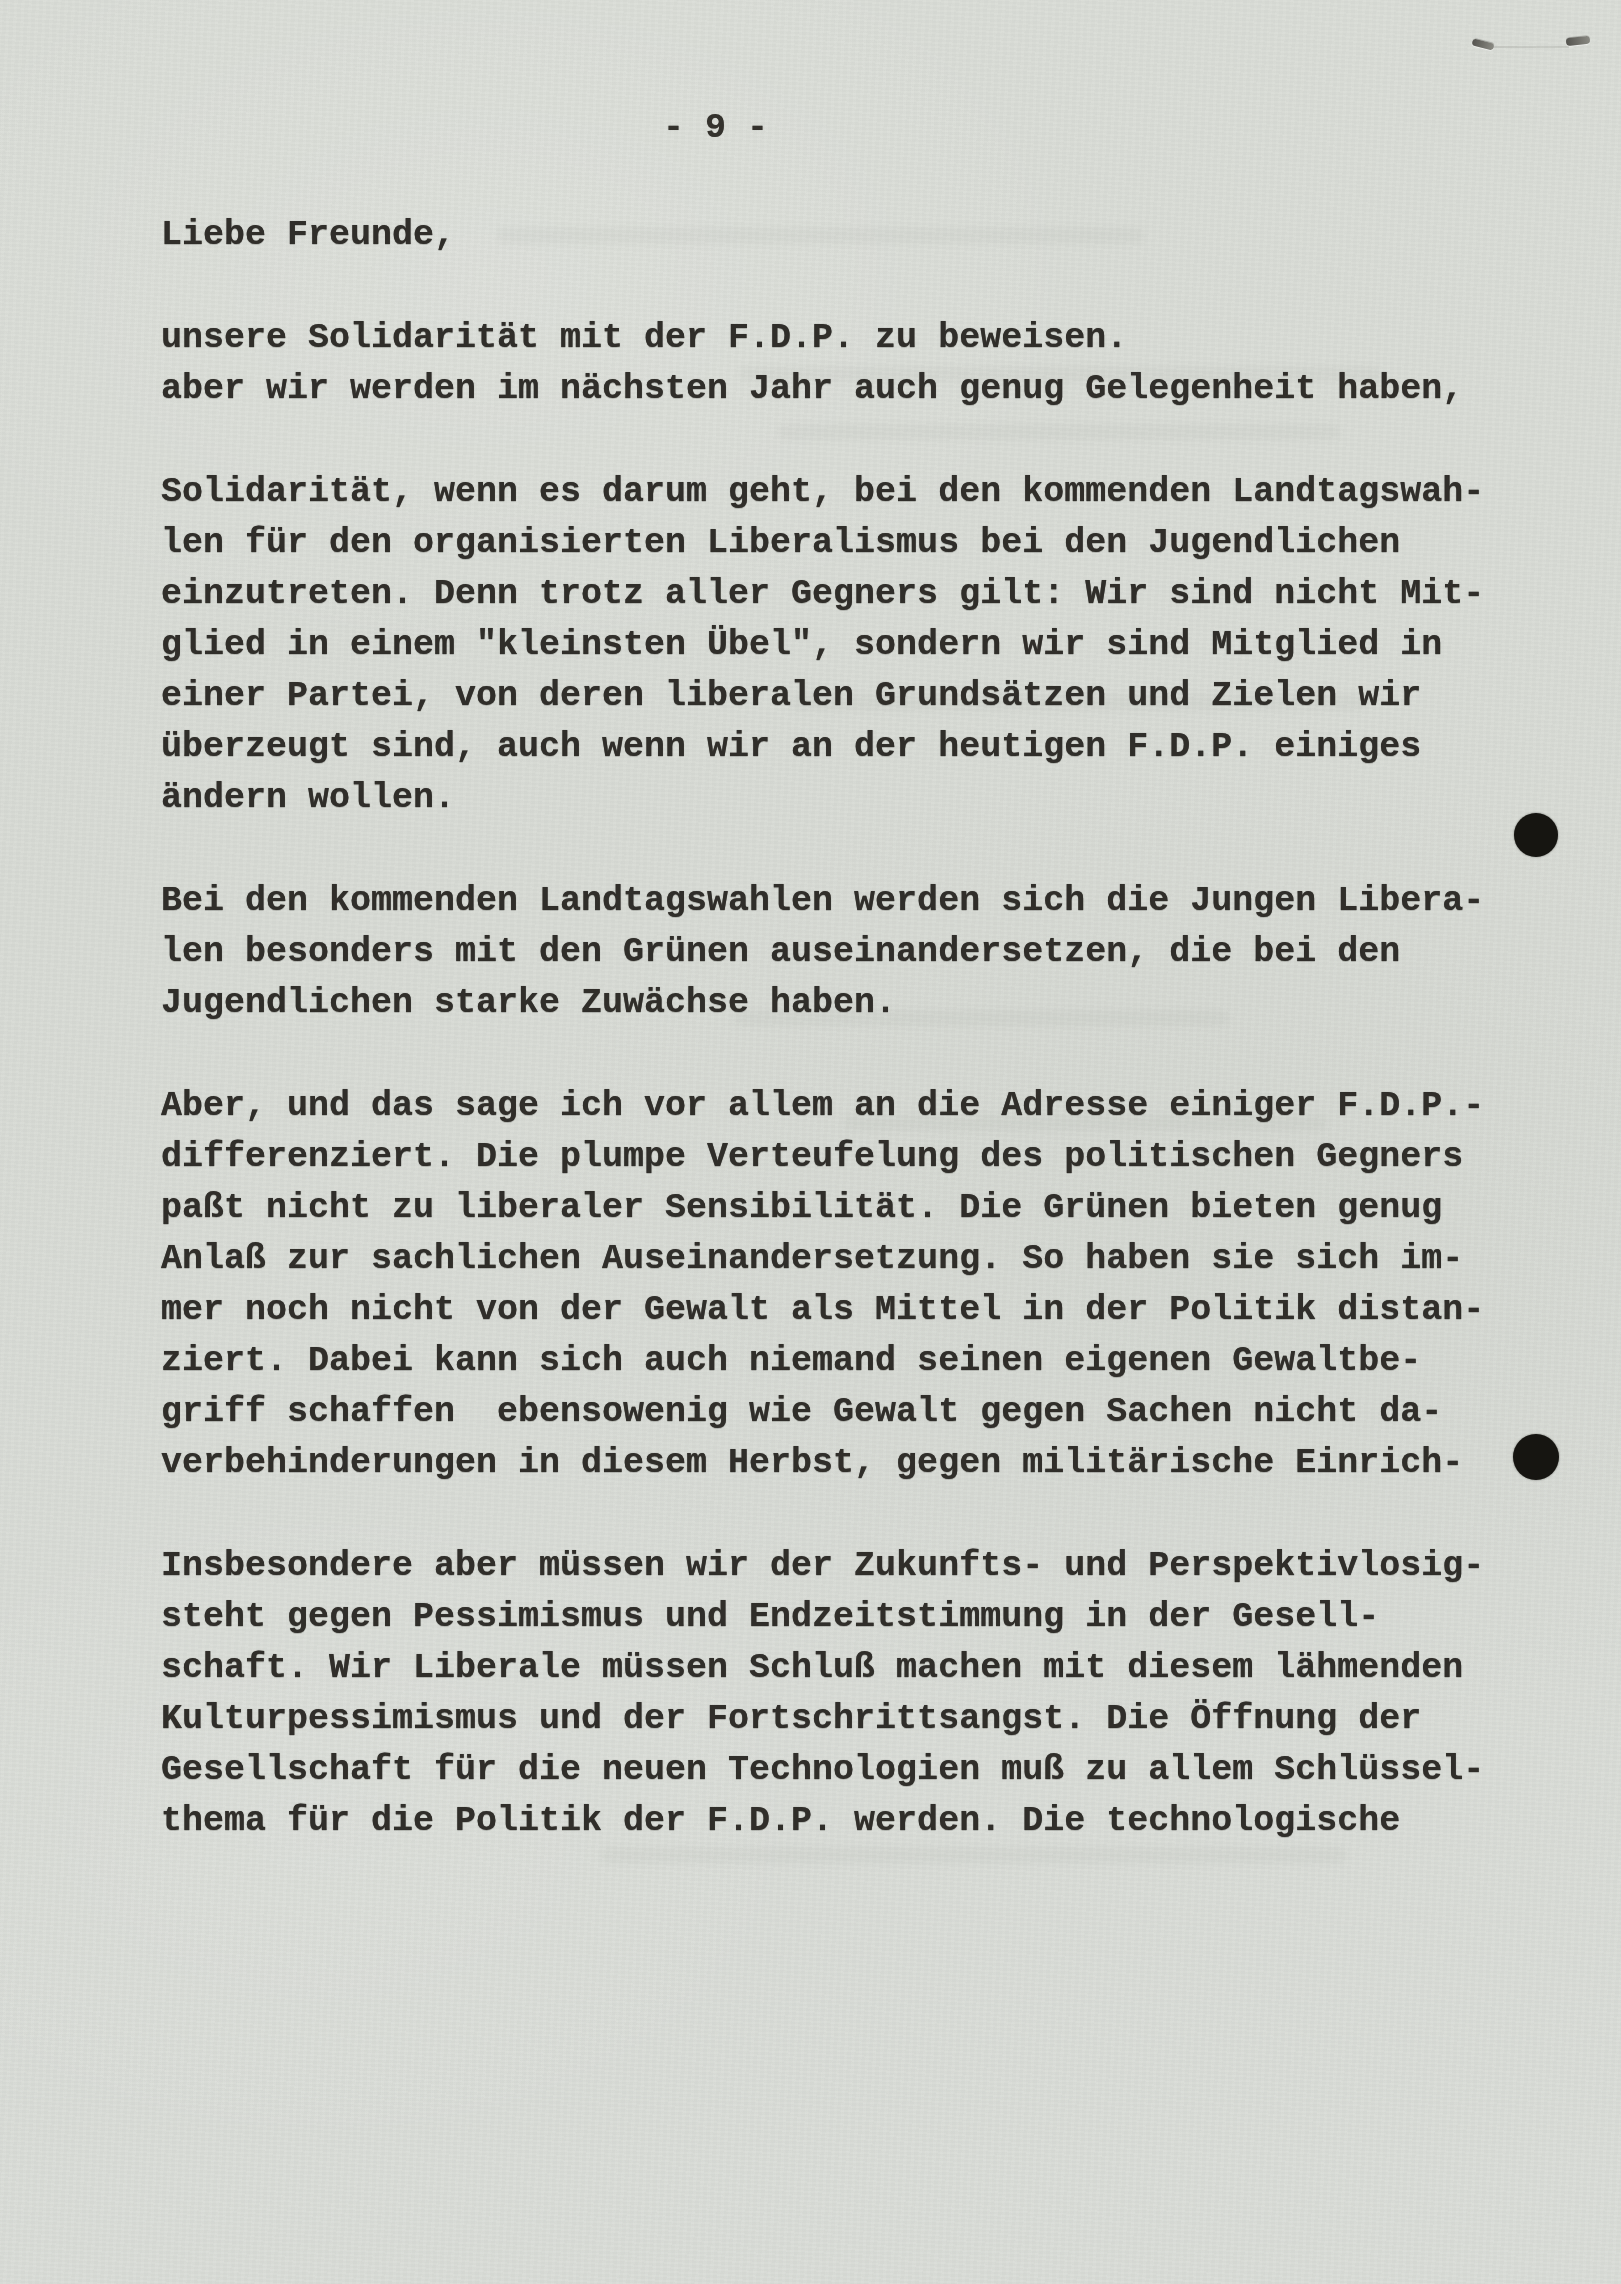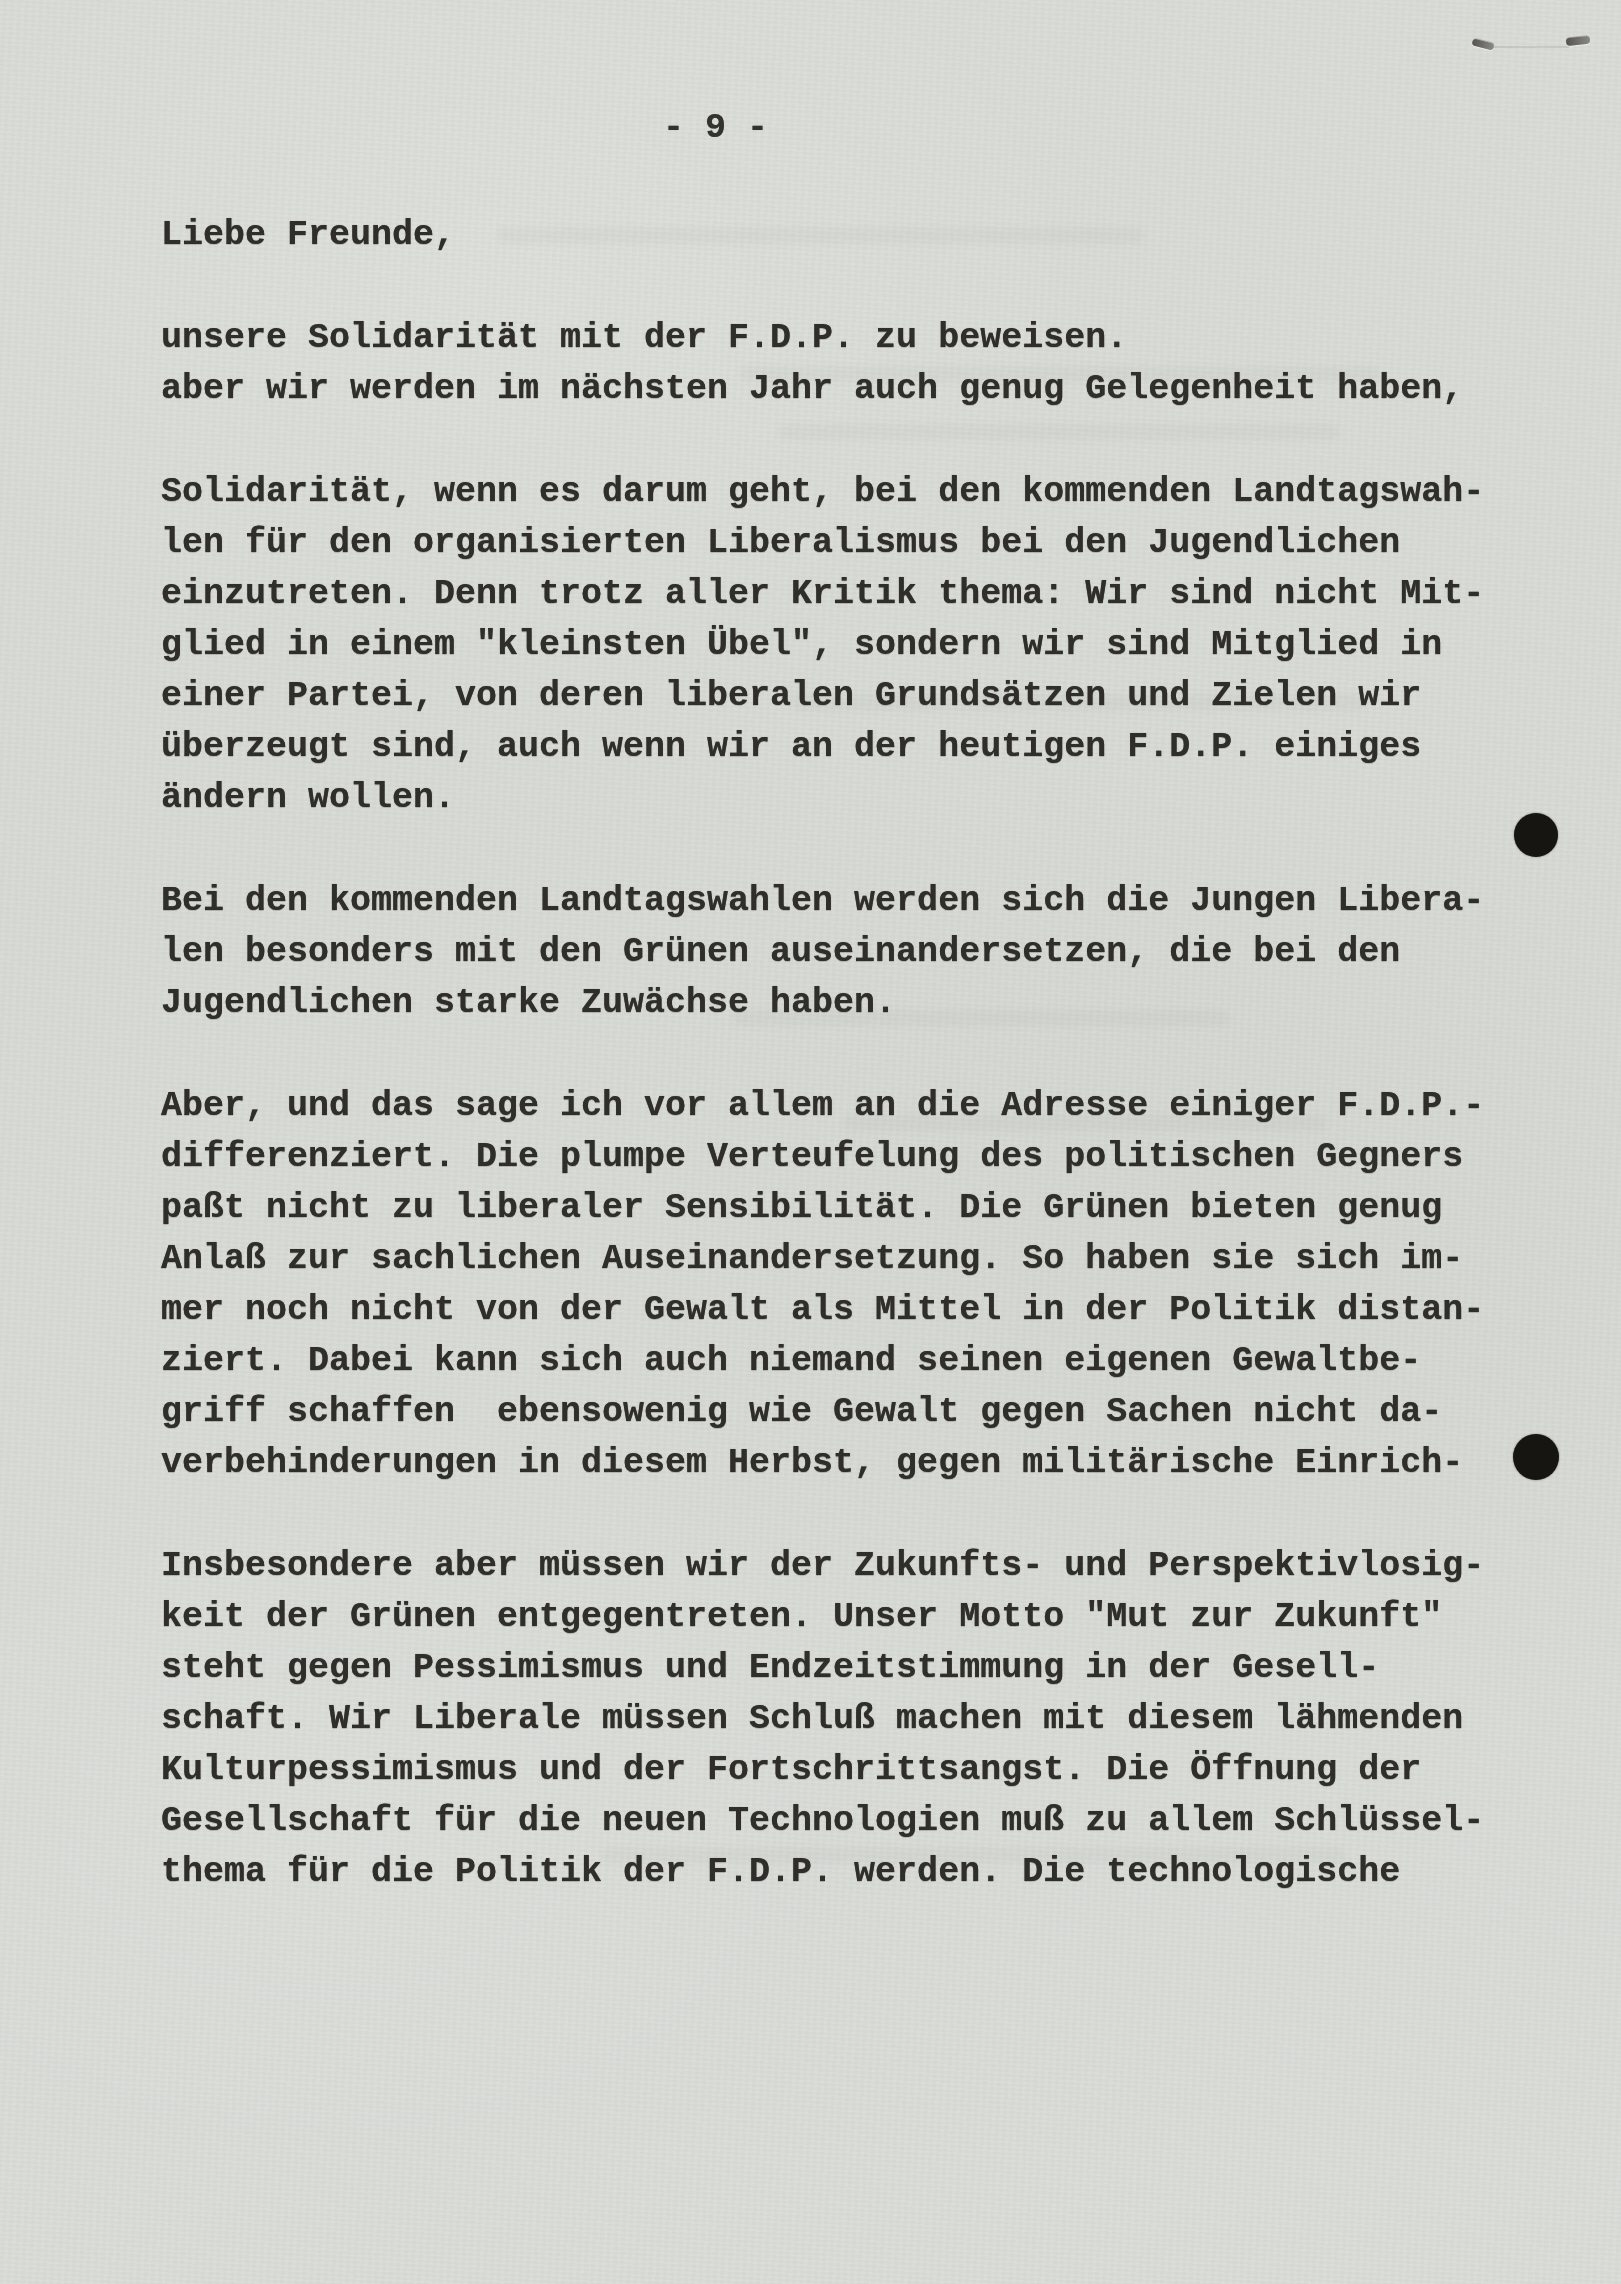--- a/index.html
+++ b/index.html
@@ -115,21 +115,21 @@
     <div class="paragraph">
       <div class="line">Liebe Freunde,</div>
     </div>
     <div class="paragraph">
       <div class="line">unsere Solidarität mit der F.D.P. zu beweisen.</div>
       <div class="line">aber wir werden im nächsten Jahr auch genug Gelegenheit haben,</div>
     </div>
     <div class="paragraph">
       <div class="line">Solidarität, wenn es darum geht, bei den kommenden Landtagswah-</div>
       <div class="line">len für den organisierten Liberalismus bei den Jugendlichen</div>
-      <div class="line">einzutreten. Denn trotz aller Kritik thema: Wir sind nicht Mit-</div>
+      <div class="line">einzutreten. Denn trotz aller Gegners gilt: Wir sind nicht Mit-</div>
       <div class="line">glied in einem "kleinsten Übel", sondern wir sind Mitglied in</div>
       <div class="line">einer Partei, von deren liberalen Grundsätzen und Zielen wir</div>
       <div class="line">überzeugt sind, auch wenn wir an der heutigen F.D.P. einiges</div>
       <div class="line">ändern wollen.</div>
     </div>
     <div class="paragraph">
       <div class="line">Bei den kommenden Landtagswahlen werden sich die Jungen Libera-</div>
       <div class="line">len besonders mit den Grünen auseinandersetzen, die bei den</div>
       <div class="line">Jugendlichen starke Zuwächse haben.</div>
     </div>
@@ -138,21 +138,20 @@
       <div class="line">differenziert. Die plumpe Verteufelung des politischen Gegners</div>
       <div class="line">paßt nicht zu liberaler Sensibilität. Die Grünen bieten genug</div>
       <div class="line">Anlaß zur sachlichen Auseinandersetzung. So haben sie sich im-</div>
       <div class="line">mer noch nicht von der Gewalt als Mittel in der Politik distan-</div>
       <div class="line">ziert. Dabei kann sich auch niemand seinen eigenen Gewaltbe-</div>
       <div class="line">griff schaffen  ebensowenig wie Gewalt gegen Sachen nicht da-</div>
       <div class="line">verbehinderungen in diesem Herbst, gegen militärische Einrich-</div>
     </div>
     <div class="paragraph">
       <div class="line">Insbesondere aber müssen wir der Zukunfts- und Perspektivlosig-</div>
-      <div class="line">keit der Grünen entgegentreten. Unser Motto "Mut zur Zukunft"</div>
       <div class="line">steht gegen Pessimismus und Endzeitstimmung in der Gesell-</div>
       <div class="line">schaft. Wir Liberale müssen Schluß machen mit diesem lähmenden</div>
       <div class="line">Kulturpessimismus und der Fortschrittsangst. Die Öffnung der</div>
       <div class="line">Gesellschaft für die neuen Technologien muß zu allem Schlüssel-</div>
       <div class="line">thema für die Politik der F.D.P. werden. Die technologische</div>
     </div>
   </div>
 
 <div class="hole-punch one"></div>
 <div class="hole-punch two"></div>

